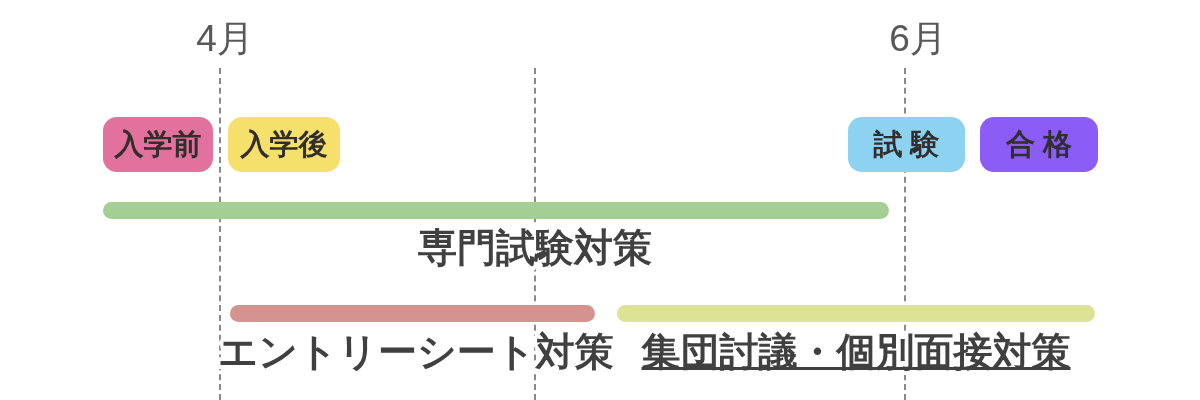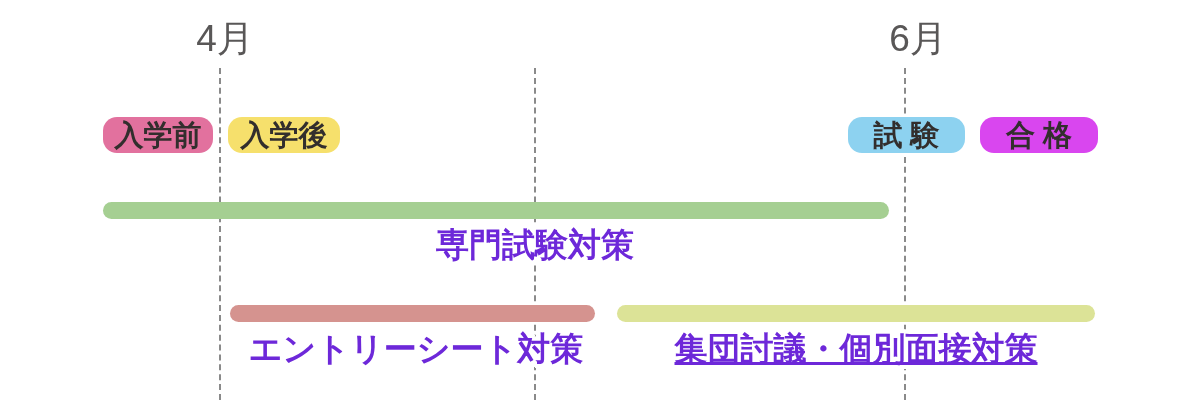--- a/index.html
+++ b/index.html
@@ -33,51 +33,51 @@
     white-space: nowrap;
     line-height: 1;
   }
   .month.m4 { left: 225px; }
   .month.m5 { left: 538px; }
   .month.m6 { left: 906px; margin-left: 12px; }
   
   .badge {
     position: absolute;
     top: 117px;
-    height: 36px;
+    height: 55px;
     border-radius: 14px;
     display: flex;
     align-items: center;
     justify-content: center;
     font-size: 29px;
     font-weight: bold;
     color: #322e2d;
     white-space: nowrap;
     line-height: 1;
   }
   .badge.before   { left: 103px;  width: 110px; background: #e2719e; }
   .badge.after    { left: 228px;  width: 112px; background: #f6e06c; }
   .badge.exam     { left: 848px;  width: 117px; background: #8dd2f0; }
-  .badge.pass     { left: 980px;  width: 118px; background: #d946ef; }
+  .badge.pass     { left: 980px;  width: 118px; background: #8b5cf6; }
   
   .bar {
     position: absolute;
     height: 17px;
     border-radius: 9px;
   }
   .bar.specialized { left: 103px; top: 202px; width: 786px; background: #a5cf92; }
   .bar.entry       { left: 230px; top: 305px; width: 365px; background: #d5938f; }
   .bar.interview   { left: 617px; top: 305px; width: 478px; background: #dce397; }
   
   .bar-label {
     position: absolute;
     transform: translateX(-50%);
-    font-size: 33px;
+    font-size: 39px;
     font-weight: bold;
-    color: #6d28d9;
+    color: #404040;
     white-space: nowrap;
     line-height: 1;
     text-shadow:
       -4px 0 0 #fff, 4px 0 0 #fff, 0 -4px 0 #fff, 0 4px 0 #fff,
       -3px -3px 0 #fff, 3px -3px 0 #fff, -3px 3px 0 #fff, 3px 3px 0 #fff,
       -2px -4px 0 #fff, 2px -4px 0 #fff, -2px 4px 0 #fff, 2px 4px 0 #fff;
   }
   .bar-label.specialized { left: 535px; top: 228px; }
   .bar-label.entry       { left: 416px; top: 332px; }
   .bar-label.interview   { left: 856px; top: 332px; text-decoration: underline; }

